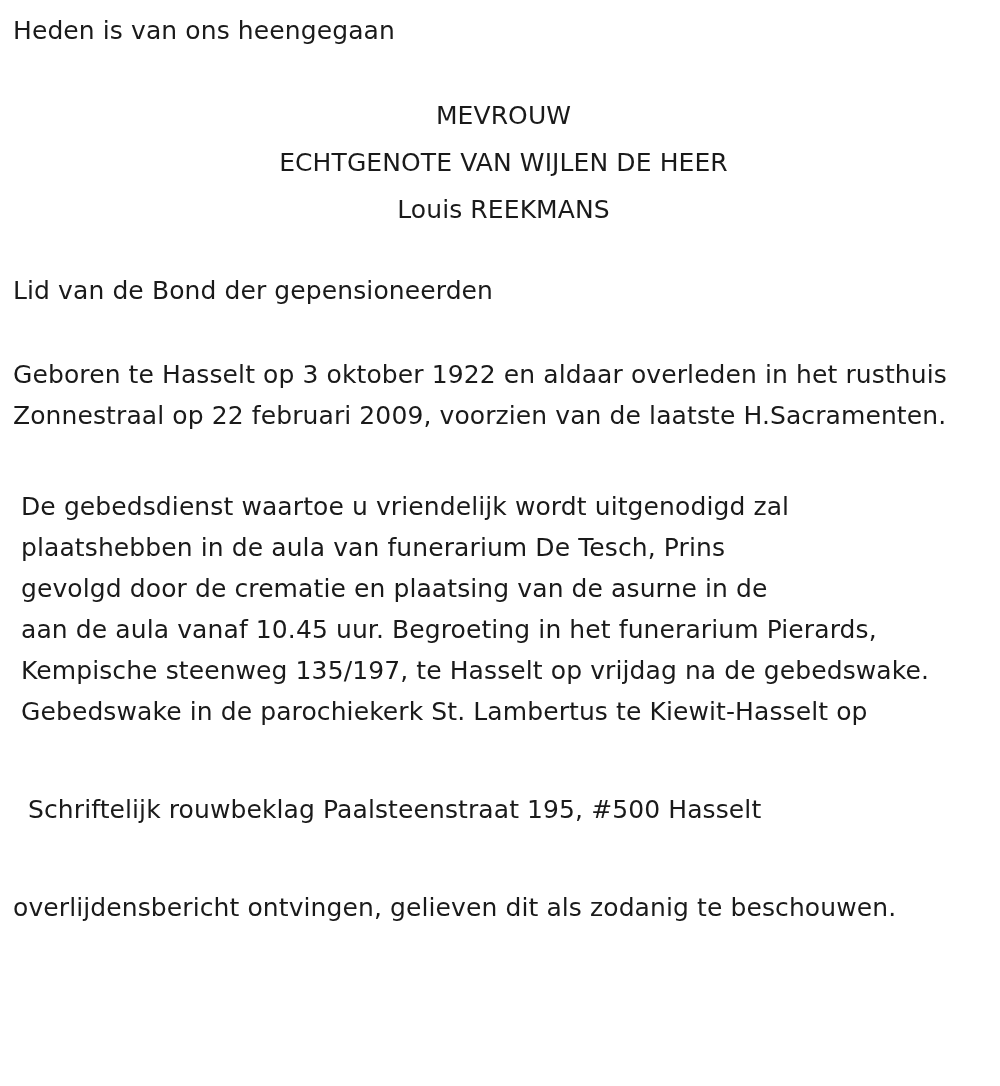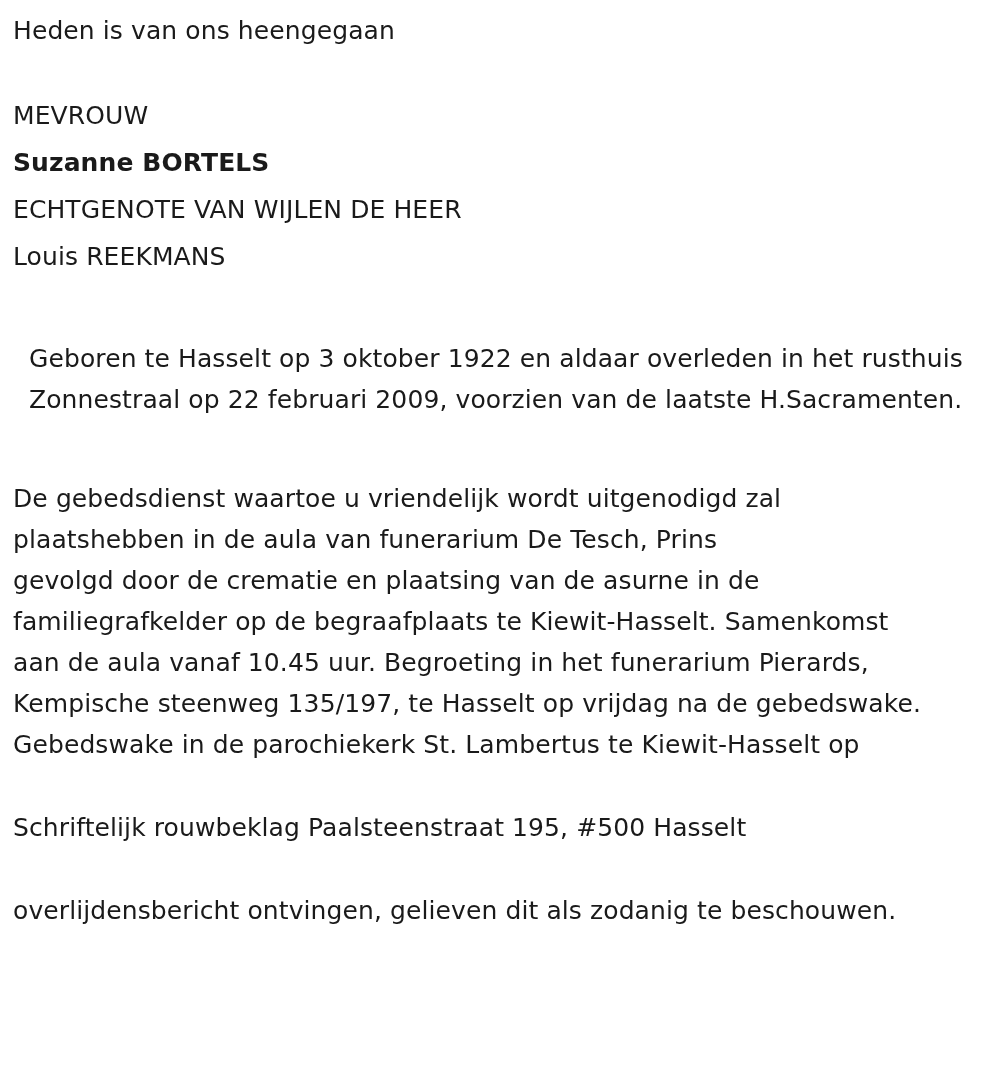--- a/index.html
+++ b/index.html
@@ -40,85 +40,87 @@
     line-height: 42px;
   }
 
   
   .block-identity {
     margin: 0;
     padding-top: 40px;
   }
   .block-identity .line {
     line-height: 47px;
+    text-align: center;
   }
   .line-name {
     font-weight: 700;
   }
 
   
   .block-membership {
     margin: 0;
     padding-top: 37px;
   }
   .block-membership .line {
     line-height: 42px;
   }
 
   
   .block-birth {
-    margin: 16px;
+    margin: 0;
     padding-top: 42px;
   }
 
   
   .block-service {
-    margin: 0;
+    margin: 8px;
     padding-top: 42px;
   }
 
   
   .block-condolence {
-    margin: 0;
+    margin: 15px;
     padding-top: 42px;
   }
 
   
   .block-closing {
     margin: 0;
     padding-top: 42px;
   }
 </style>
 </head>
 <body>
 
 <article class="notice">
 
   <section class="block-opening">
     <div class="line">Heden is van ons heengegaan</div>
   </section>
 
   <section class="block-identity">
     <div class="line line-title">MEVROUW</div>
-    <div class="line line-name">Suzanne BORTELS</div>
     <div class="line line-relation">ECHTGENOTE VAN WIJLEN DE HEER</div>
     <div class="line line-spouse">Louis REEKMANS</div>
   </section>
 
+  <section class="block-membership">
+    <div class="line">Lid van de Bond der gepensioneerden</div>
+  </section>
 
   <section class="block-birth">
     <div class="line">Geboren te Hasselt op 3 oktober 1922 en aldaar overleden in het rusthuis</div>
     <div class="line">Zonnestraal op 22 februari 2009, voorzien van de laatste H.Sacramenten.</div>
   </section>
 
   <section class="block-service">
     <div class="line">De gebedsdienst waartoe u vriendelijk wordt uitgenodigd zal</div>
     <div class="line">plaatshebben in de aula van funerarium De Tesch, Prins</div>
     <div class="line">gevolgd door de crematie en plaatsing van de asurne in de</div>
-    <div class="line">familiegrafkelder op de begraafplaats te Kiewit-Hasselt. Samenkomst</div>
     <div class="line">aan de aula vanaf 10.45 uur. Begroeting in het funerarium Pierards,</div>
     <div class="line">Kempische steenweg 135/197, te Hasselt op vrijdag na de gebedswake.</div>
     <div class="line">Gebedswake in de parochiekerk St. Lambertus te Kiewit-Hasselt op</div>
   </section>
 
   <section class="block-condolence">
     <div class="line">Schriftelijk rouwbeklag Paalsteenstraat 195, #500 Hasselt</div>
   </section>
 
   <section class="block-closing">

